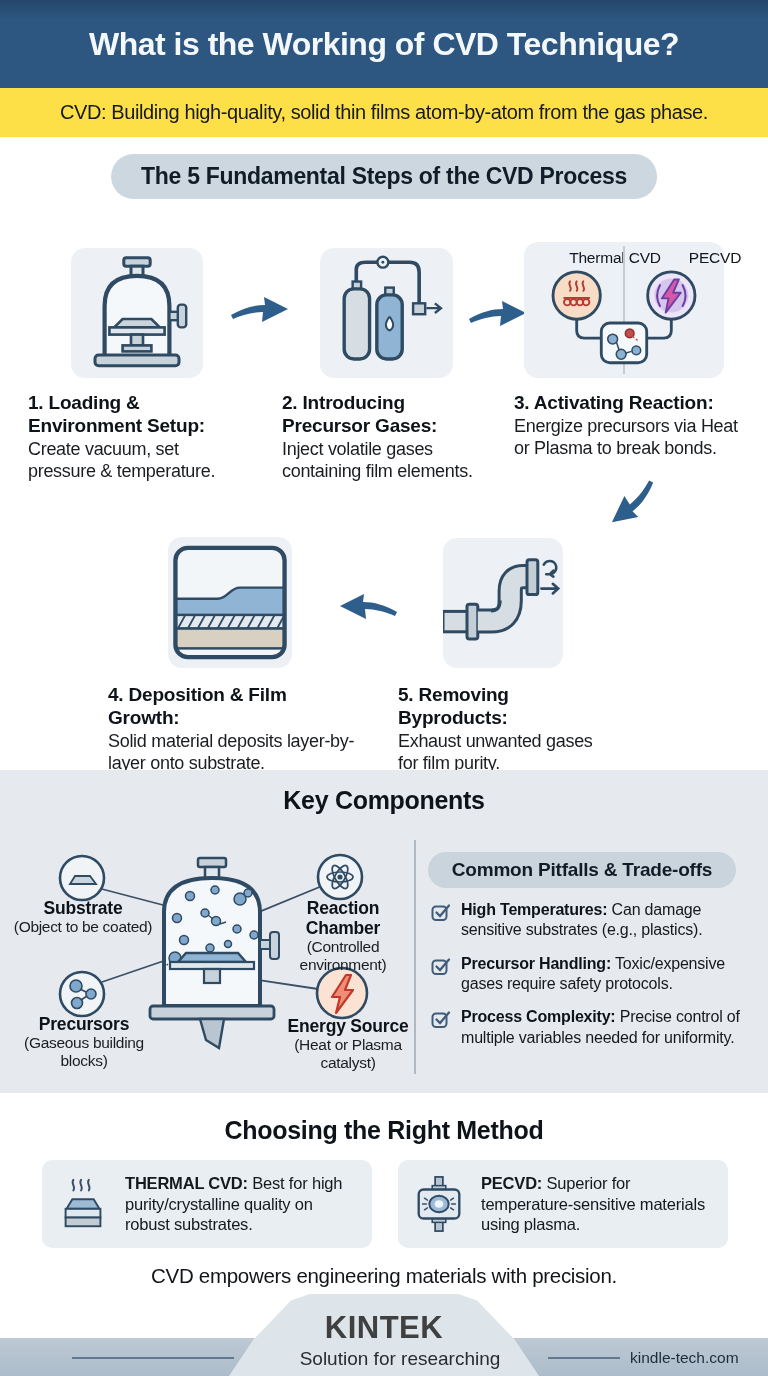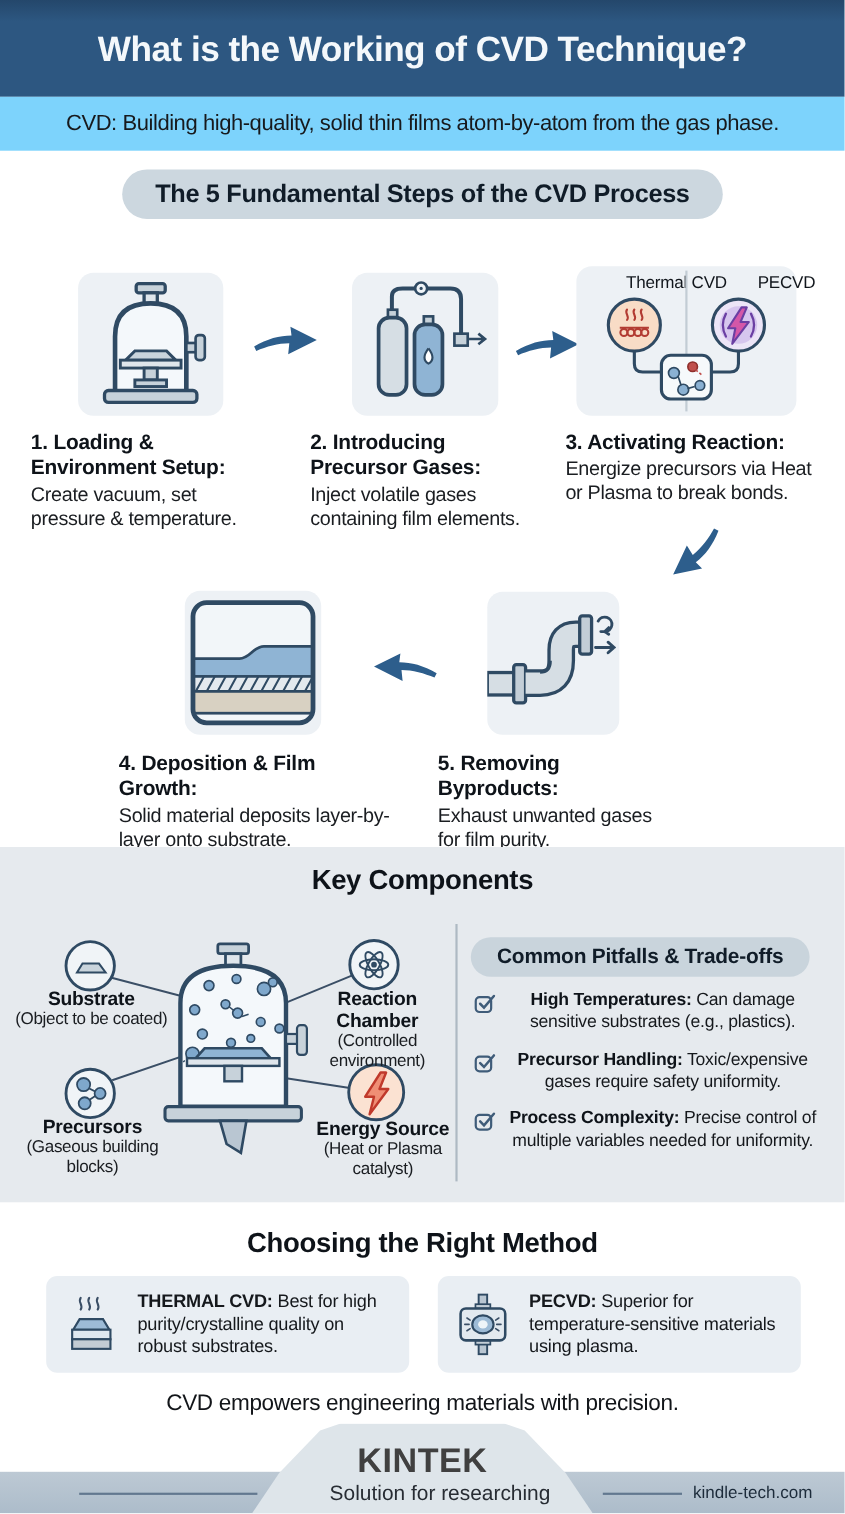--- a/index.html
+++ b/index.html
@@ -4,21 +4,21 @@
 <style>
   html,body{margin:0;padding:0;background:#fff;}
   .page{position:relative;width:768px;height:1376px;background:#ffffff;overflow:hidden;
         font-family:"Liberation Sans",sans-serif;color:#15181c;}
   .abs{position:absolute;}
 
   
   .hdr{left:0;top:0;width:768px;height:88px;background:linear-gradient(#24476b,#2d5781 22%,#2d5781);}
   .hdr h1{margin:0;width:100%;text-align:center;line-height:88px;font-size:32px;font-weight:700;
           color:#f4f8fb;letter-spacing:-.5px;white-space:nowrap;}
-  .subband{left:0;top:88px;width:768px;height:49px;background:#7dd3fc;}
+  .subband{left:0;top:88px;width:768px;height:49px;background:#fde047;}
   .subband p{margin:0;text-align:center;line-height:49px;font-size:20px;color:#17191c;
              letter-spacing:-.4px;white-space:nowrap;}
 
   
   .pill{top:154px;left:50%;transform:translateX(-50%);background:#ccd7df;border-radius:24px;
         padding:9px 30px;font-size:23px;font-weight:700;color:#101c28;letter-spacing:-.3px;white-space:nowrap;}
   .kc-title,.choose-title{left:0;width:768px;text-align:center;font-size:25px;font-weight:700;
         color:#0e1319;letter-spacing:-.3px;}
 
   
@@ -59,21 +59,21 @@
   .kc-label .d{font-size:15.5px;line-height:1.15;color:#1a1d21;letter-spacing:-.3px;}
   .kcl1{left:8px;top:898px;width:150px;}
   .kcl2{left:268px;top:898px;width:150px;}
   .kcl3{left:6px;top:1014px;width:156px;}
   .kcl4{left:266px;top:1016px;width:164px;}
   .kc-divider{left:414px;top:840px;width:2px;height:234px;background:#aeb9c3;}
 
   .pitpill{left:428px;top:852px;width:308px;height:36px;background:#c9d4dc;border-radius:18px;}
   .pitpill span{display:block;text-align:center;line-height:36px;font-size:19px;font-weight:700;
                 color:#101c28;letter-spacing:-.2px;}
-  .pitlist{left:430px;top:900px;width:314px;text-align:center;}
+  .pitlist{left:430px;top:900px;width:314px;}
   .pititem{display:flex;gap:10px;margin-bottom:13px;}
   .pititem svg{flex:0 0 21px;width:21px;height:21px;margin-top:2px;}
   .pititem p{margin:0;font-size:16px;line-height:1.27;letter-spacing:-.2px;color:#15181c;}
   .pititem b{color:#0e1319;}
 
   
   .choose-title{top:1116px;}
   .card{top:1160px;width:330px;height:88px;background:#e9eef3;border-radius:10px;
         display:flex;align-items:center;gap:13px;padding:0 12px;box-sizing:border-box;}
   .c1{left:42px;} .c2{left:398px;}
@@ -320,21 +320,21 @@
         <rect x="2.5" y="4.5" width="14" height="13.5" rx="3.5" fill="none" stroke="#3f5c79" stroke-width="2"></rect>
         <path d="M6.5,10.5 L10,14 L19,3.5" fill="none" stroke="#3f5c79" stroke-width="2.3" stroke-linecap="round"></path>
       </svg>
       <p><b>High Temperatures:</b> <span>Can damage sensitive substrates (e.g., plastics).</span></p>
     </div>
     <div class="pititem">
       <svg viewBox="0 0 21 21">
         <rect x="2.5" y="4.5" width="14" height="13.5" rx="3.5" fill="none" stroke="#3f5c79" stroke-width="2"></rect>
         <path d="M6.5,10.5 L10,14 L19,3.5" fill="none" stroke="#3f5c79" stroke-width="2.3" stroke-linecap="round"></path>
       </svg>
-      <p><b>Precursor Handling:</b> <span>Toxic/expensive gases require safety uniformity.</span></p>
+      <p><b>Precursor Handling:</b> <span>Toxic/expensive gases require safety protocols.</span></p>
     </div>
     <div class="pititem">
       <svg viewBox="0 0 21 21">
         <rect x="2.5" y="4.5" width="14" height="13.5" rx="3.5" fill="none" stroke="#3f5c79" stroke-width="2"></rect>
         <path d="M6.5,10.5 L10,14 L19,3.5" fill="none" stroke="#3f5c79" stroke-width="2.3" stroke-linecap="round"></path>
       </svg>
       <p><b>Process Complexity:</b> <span>Precise control of multiple variables needed for uniformity.</span></p>
     </div>
   </div>
 

